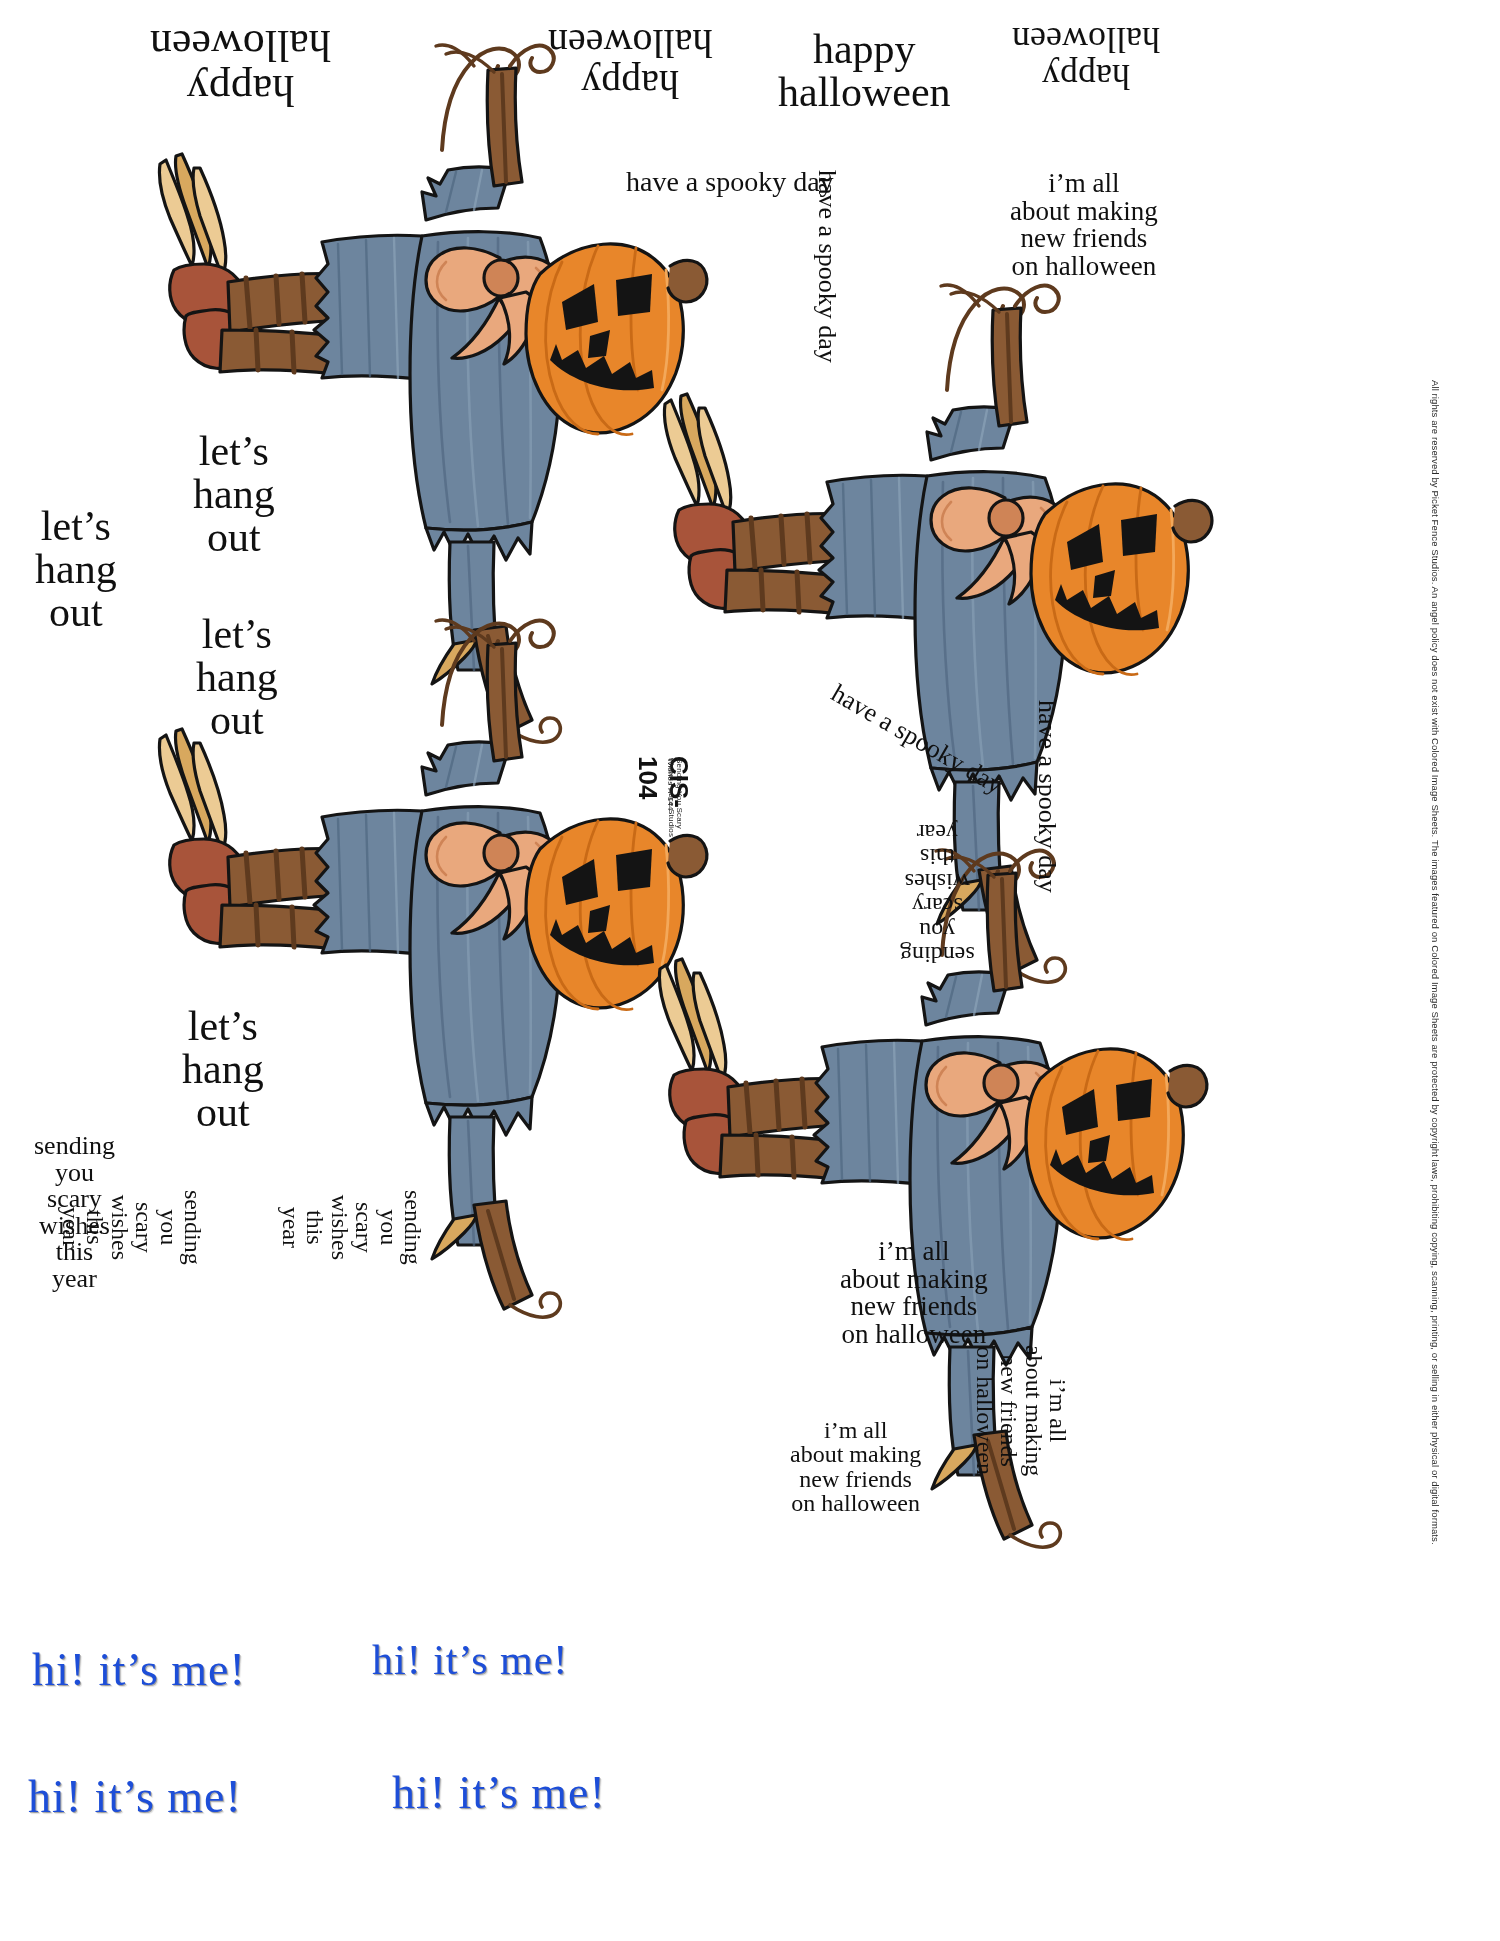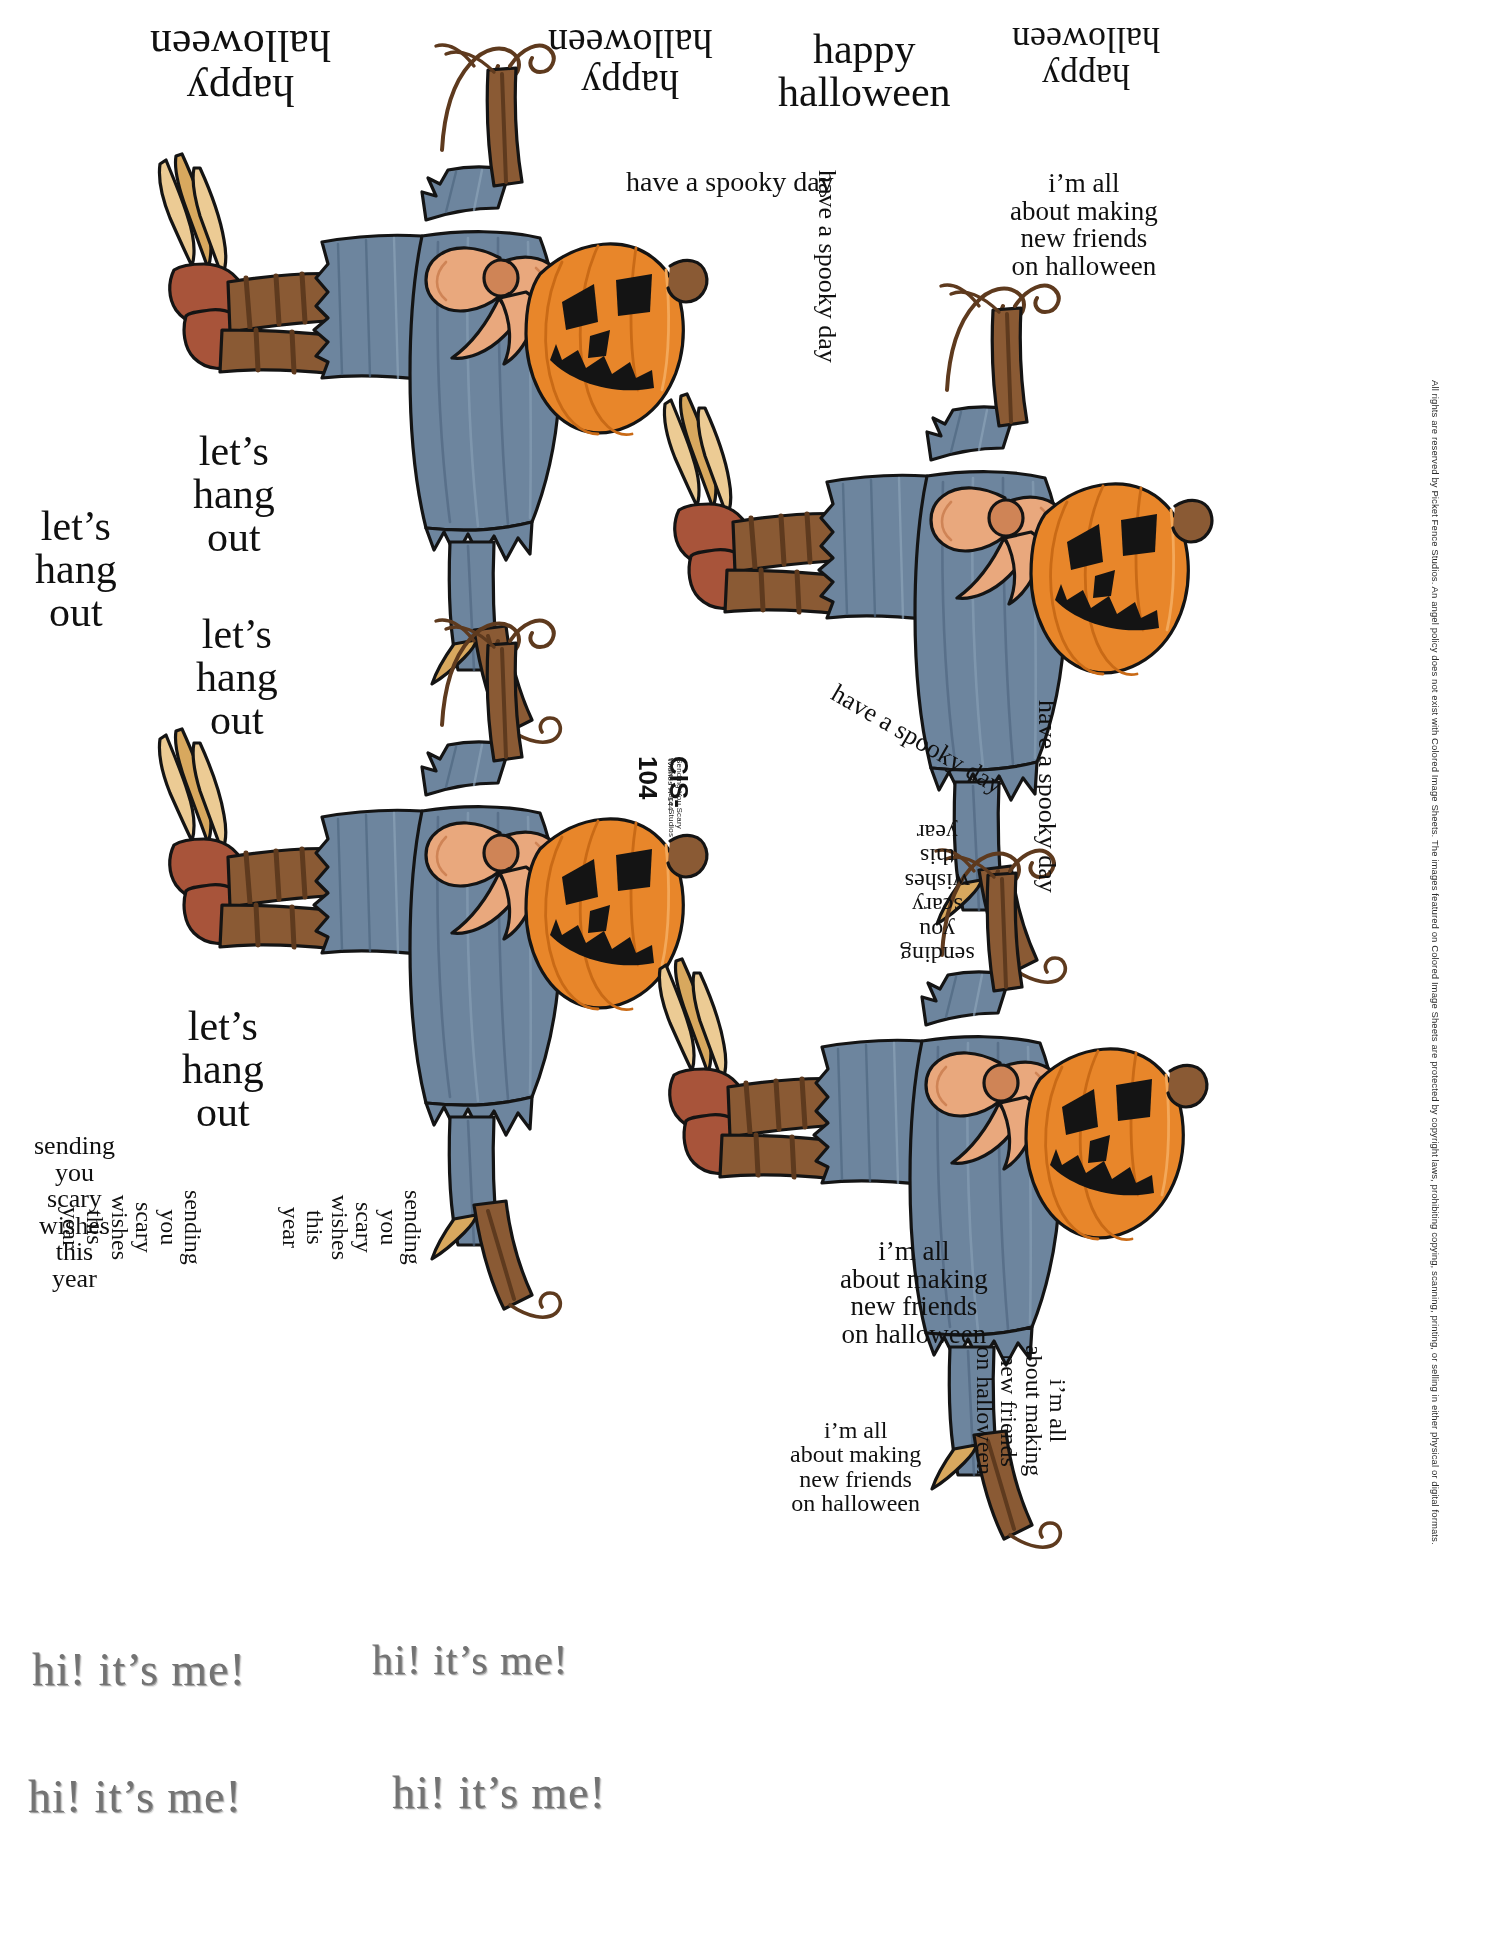--- a/index.html
+++ b/index.html
@@ -14,21 +14,21 @@
   
   .sent{position:absolute;white-space:pre;line-height:1.02;color:#101010;}
   .serif{font-family:"Liberation Serif", serif;}
   .center{text-align:center;}
 
   
   .hi{
     font-family:"Liberation Serif", serif;
     font-weight:400;
     letter-spacing:1px;
-    color:#737373;
+    color:#1d4ed8;
     text-shadow:1px 1px 0 rgba(0,0,0,.30), 2px 2px 1px rgba(0,0,0,.12);
   }
 
   
   .micro{font-family:"Liberation Sans", sans-serif;font-size:8px;color:#222;letter-spacing:.2px;}
   .code{font-family:"Liberation Sans", sans-serif;font-weight:700;font-size:26px;color:#111;letter-spacing:0px;}
 
   
   .fig{position:absolute;transform-origin:50% 50%;}
   .fig svg{display:block;overflow:visible;}

